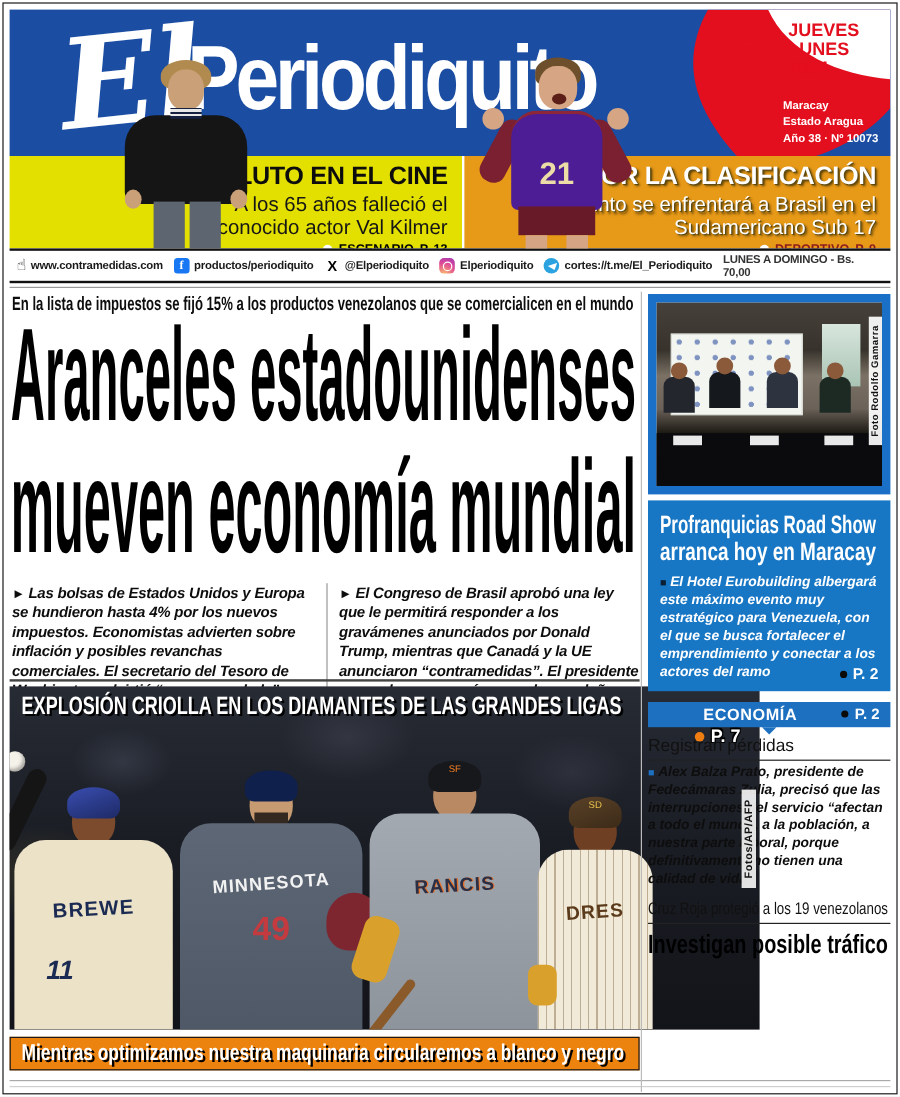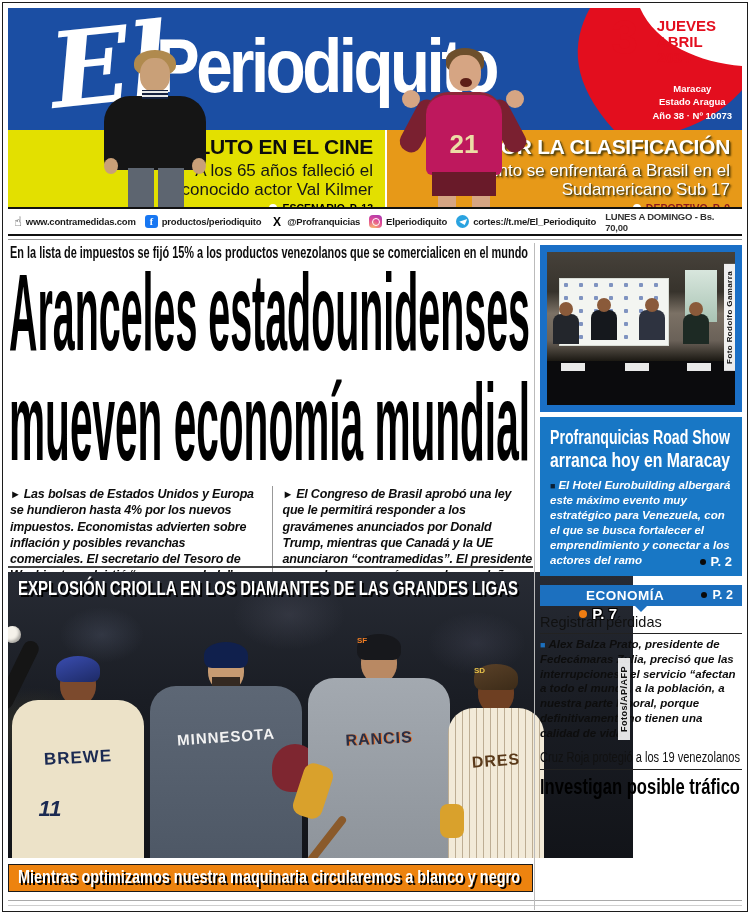--- a/index.html
+++ b/index.html
@@ -10,21 +10,21 @@
   
   .masthead{position:absolute;left:8px;top:8px;width:734px;height:122px;background:#1b4ea3;overflow:hidden;}
   .logo-script{position:absolute;left:42px;top:-4px;font-family:"DejaVu Serif",serif;font-style:italic;
                font-weight:700;font-size:104px;color:#fff;transform:rotate(-6deg);}
   .logo-word{position:absolute;left:148px;top:14px;font-weight:700;font-size:76px;color:#fff;
              letter-spacing:-4px;white-space:nowrap;transform:scaleX(.86);transform-origin:left center;}
   .mast-right{position:absolute;right:0;top:0;width:190px;height:122px;}
   .date-day{position:absolute;right:104px;top:2px;color:#e30e1e;font-weight:900;font-size:48px;z-index:3;}
   .date-lines{position:absolute;right:26px;top:10px;color:#e30e1e;font-weight:800;font-size:15px;line-height:1.05;z-index:3;}
   .region-block{position:absolute;right:10px;top:74px;color:#fff;font-weight:700;font-size:9.5px;
-                line-height:1.4;text-align:center;z-index:3;}
+                line-height:1.4;text-align:left;z-index:3;}
 
   
   .teaser-left{position:absolute;left:8px;top:130px;width:377px;height:77px;background:#e3e000;}
   .teaser-right{position:absolute;left:387px;top:130px;width:355px;height:77px;background:#e79918;}
   .t-inner{position:absolute;right:12px;top:5px;text-align:right;}
   .t-title{font-weight:900;font-size:21px;letter-spacing:-0.3px;}
   .t-title.dark{color:#0d0d0d;}
   .t-title.light{color:#fff;text-shadow:1px 1px 0 #5d4a10,2px 2px 2px rgba(60,45,0,.8);}
   .t-text{font-size:17px;line-height:1.12;margin-top:2px;}
   .t-text.dark{color:#161616;}
@@ -52,21 +52,21 @@
   .vk-legR{position:absolute;left:62px;top:118px;width:26px;height:39px;background:#5d6570;}
   #vino{left:398px;top:48px;width:130px;height:159px;}
   .vn-hair{position:absolute;left:48px;top:0;width:38px;height:24px;border-radius:50% 50% 30% 30%;background:#6d4f2c;}
   .vn-face{position:absolute;left:51px;top:7px;width:32px;height:36px;border-radius:45%;background:#d6a583;}
   .vn-mouth{position:absolute;left:62px;top:30px;width:12px;height:9px;border-radius:50%;background:#5c1f17;}
   .vn-arm{position:absolute;top:50px;width:22px;height:56px;background:#7a2030;border-radius:10px;}
   .vn-armL{left:10px;transform:rotate(28deg);}
   .vn-armR{right:10px;transform:rotate(-28deg);}
   .vn-fist{position:absolute;width:18px;height:18px;border-radius:50%;background:#d6a583;top:42px;}
   .vn-torso{position:absolute;left:28px;top:44px;width:76px;height:80px;border-radius:22px 22px 6px 6px;
-            background:#be185d;border-top:3px solid #8d2638;}
+            background:#4c1d95;border-top:3px solid #8d2638;}
   .vn-num{display:block;text-align:center;margin-top:34px;font-weight:700;font-size:26px;color:#ecdcA5;color:#ecdca5;}
   .vn-shorts{position:absolute;left:34px;top:124px;width:64px;height:24px;background:#691a29;}
   .vn-legL{position:absolute;left:40px;top:148px;width:18px;height:11px;background:#d6a583;}
   .vn-legR{position:absolute;left:74px;top:148px;width:18px;height:11px;background:#d6a583;}
 
   
   .infobar{position:absolute;left:8px;top:207px;width:734px;height:29px;background:#fff;
            border-top:2px solid #111;border-bottom:2px solid #111;display:flex;align-items:center;
            gap:9px;padding:0 6px;box-sizing:border-box;font-weight:700;font-size:9.5px;color:#1a1a1a;
            letter-spacing:-0.2px;}
@@ -112,21 +112,21 @@
   .mlb-sh{font-weight:900;font-size:21px;fill:#000;}
   .mlb-ft{font-weight:900;font-size:21px;fill:#fff;}
   .mlb-page{position:absolute;top:33px;right:16px;display:flex;align-items:center;gap:5px;
             color:#fff;font-weight:800;font-size:15px;text-shadow:1px 1px 0 #000,-1px -1px 0 #000,1px -1px 0 #000,-1px 1px 0 #000;}
   .mlb-credit{position:absolute;right:3px;top:86px;background:rgba(255,255,255,.88);color:#111;
               font-weight:700;font-size:9px;padding:8px 1px;writing-mode:vertical-rl;transform:rotate(180deg);
               letter-spacing:.5px;z-index:9;}
   .player{position:absolute;bottom:0;}
   .ph{position:relative;width:36px;height:42px;border-radius:50% 50% 45% 45%;margin:0 auto;}
   .cap{position:absolute;left:-4px;top:-7px;width:44px;height:26px;border-radius:50% 50% 8px 8px;}
-  .capmark{position:absolute;left:0;top:2px;width:100%;text-align:left;font-weight:700;font-size:8px;}
+  .capmark{position:absolute;left:0;top:2px;width:100%;text-align:center;font-weight:400;font-size:8px;}
   .beard{position:absolute;left:4px;bottom:-2px;width:28px;height:16px;border-radius:0 0 45% 45%;background:#342921;}
   .torso{position:relative;border-radius:26px 26px 0 0;margin-top:-5px;}
   .jtext{position:absolute;left:0;width:100%;text-align:center;font-weight:700;letter-spacing:1px;}
   .jnum{position:absolute;width:100%;text-align:center;font-weight:700;}
   .p1{left:4px;width:132px;}
   .p1 .ph{background:#7c4a2d;}
   .p1 .cap{background:linear-gradient(160deg,#3a4db0,#1d2a66);}
   .p1 .torso{width:132px;height:158px;background:#ece2c8;}
   .p1 .jtext{top:48px;color:#1b2a52;font-size:17px;transform:rotate(-3deg);}
   .p1 .jnum{top:96px;left:-28px;color:#1b2a52;font-size:22px;font-style:italic;}
@@ -213,21 +213,21 @@
     <div class="logo-word">Periodiquito</div>
     <div class="mast-right">
       <svg width="190" height="122" viewBox="0 0 190 122">
         <path d="M38 0 C18 36 20 76 62 122 L190 122 L190 0 Z" fill="#e30e1e"></path>
         <path d="M190 122 L128 122 C158 112 178 96 190 82 Z" fill="#1b4ea3"></path>
         <path d="M84 0 L190 0 L190 58 C148 55 104 36 88 0 Z" fill="#ffffff"></path>
       </svg>
       <div class="date-day">3</div>
       <div class="date-lines">
         <div>JUEVES</div>
-        <div>ABRIL</div>
+        <div>LUNES</div>
         <div>2034</div>
       </div>
       <div class="region-block">
         <div>Maracay</div>
         <div>Estado Aragua</div>
         <div>Año 38  ·  Nº 10073</div>
       </div>
     </div>
   </div>
 
@@ -284,21 +284,21 @@
     <span class="ib-item">
       <span class="hand-glyph">☝</span>
       <span>www.contramedidas.com</span>
     </span>
     <span class="ib-item">
       <span class="fb-ic">f</span>
       <span>productos/periodiquito</span>
     </span>
     <span class="ib-item">
       <span class="x-ic">X</span>
-      <span>@Profranquicias</span>
+      <span>@Elperiodiquito</span>
     </span>
     <span class="ib-item">
       <span class="ig-ic">
           <i></i>
         </span>
       <span>Elperiodiquito</span>
     </span>
     <span class="ib-item">
       <span class="tg-ic">
           <i></i>
@@ -353,20 +353,21 @@
         <span class="jnum">11</span>
       </div>
     </div>
     <div class="player p2">
       <div class="ph">
           <div class="cap"></div>
           <div class="beard"></div>
         </div>
       <div class="torso">
         <span class="jtext">MINNESOTA</span>
+        <span class="jnum">49</span>
         <div class="p2-glove"></div>
       </div>
     </div>
     <div class="player p3">
       <div class="ph">
         <div class="cap">
             <span class="capmark">SF</span>
           </div>
       </div>
       <div class="torso">

